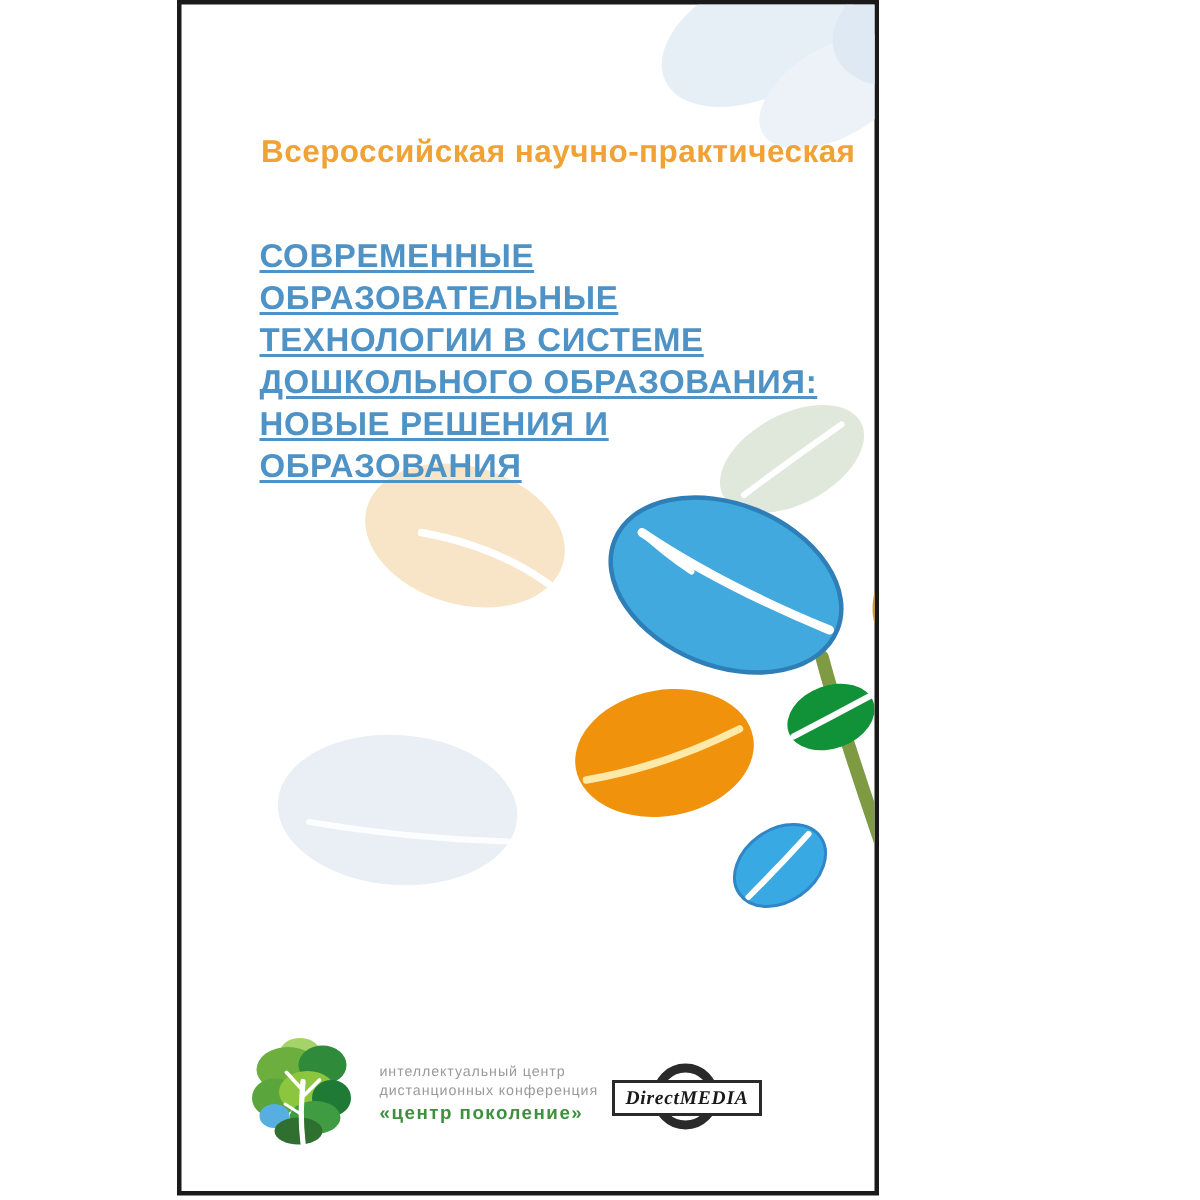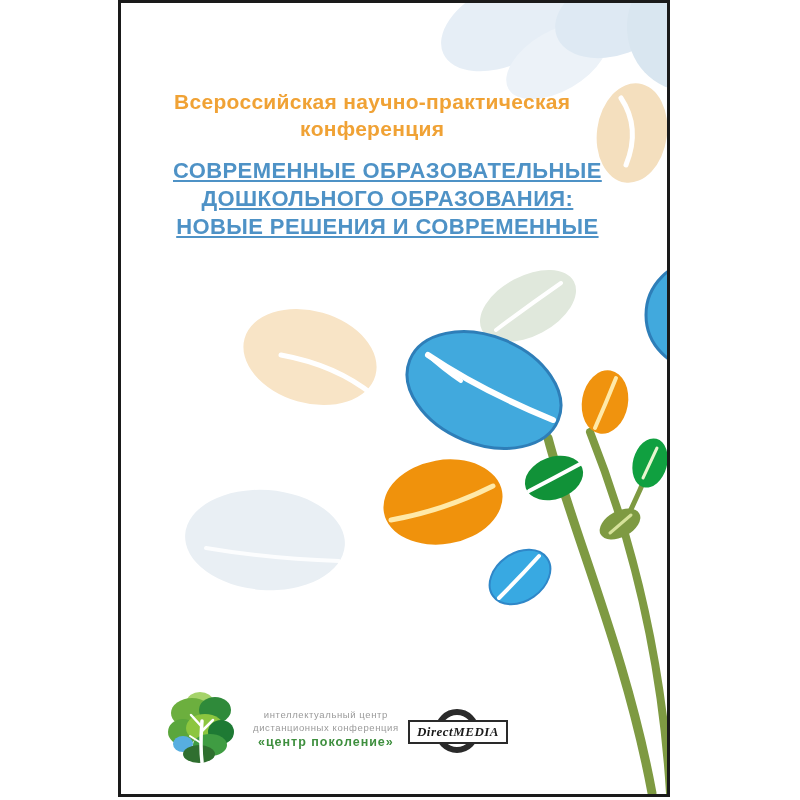--- a/index.html
+++ b/index.html
@@ -1,22 +1,22 @@
 <!DOCTYPE html>
 <html><head>
 <meta charset="utf-8">
 <style>
   html,body{margin:0;padding:0;}
   body{
     width:800px;height:800px;position:relative;background:#ffffff;
     font-family:"Liberation Sans", sans-serif;overflow:hidden;
   }
   .cover{
-    position:absolute;left:118px;top:0;width:552px;height:797px;
-    box-sizing:border-box;border:3px solid #1a1a1a;background:#ffffff;overflow:hidden;text-align:center;
+    position:absolute;left:118px;top:0;width:468px;height:797px;
+    box-sizing:border-box;border:3px solid #1a1a1a;background:#ffffff;overflow:hidden;
   }
   .artwork{position:absolute;left:0;top:0;width:558px;height:791px;}
   .conference{
     position:absolute;left:53px;top:85px;color:#F0A235;
     font-weight:bold;font-size:21px;line-height:27px;letter-spacing:0.3px;
   }
   .title{
     position:absolute;left:52px;top:154px;color:#4E92C6;
     font-weight:bold;font-size:22px;line-height:28px;letter-spacing:0.4px;text-decoration:underline;
   }
@@ -124,27 +124,27 @@
       <ellipse cx="-3" cy="23" rx="16" ry="9" fill="#2F6F2F"></ellipse>
       <path d="M0,31 C-2,14 -1,4 0,-10" stroke="#ffffff" stroke-width="3.5" fill="none" stroke-linecap="round"></path>
       <path d="M0,-4 L-11,-16" stroke="#ffffff" stroke-width="2.5" fill="none" stroke-linecap="round"></path>
       <path d="M0,0 L11,-11" stroke="#ffffff" stroke-width="2.5" fill="none" stroke-linecap="round"></path>
       <path d="M-1,12 L-12,5" stroke="#ffffff" stroke-width="2" fill="none" stroke-linecap="round"></path>
     </g>
   </svg>
 
   <div class="conference">
     <div>Всероссийская научно-практическая</div>
-    <div>конференция</div>
   </div>
 
   <div class="title">
     <div>СОВРЕМЕННЫЕ ОБРАЗОВАТЕЛЬНЫЕ</div>
+    <div>ТЕХНОЛОГИИ В СИСТЕМЕ</div>
     <div>ДОШКОЛЬНОГО ОБРАЗОВАНИЯ:</div>
-    <div>НОВЫЕ РЕШЕНИЯ И СОВРЕМЕННЫЕ</div>
+    <div>НОВЫЕ РЕШЕНИЯ И ОБРАЗОВАНИЯ</div>
   </div>
 
   <div class="publisher-left">
     <div>интеллектуальный центр</div>
     <div>дистанционных конференция</div>
     <div class="np">«центр поколение»</div>
   </div>
 
   <div class="dm-logo">
     <span class="dm-ring"></span>

